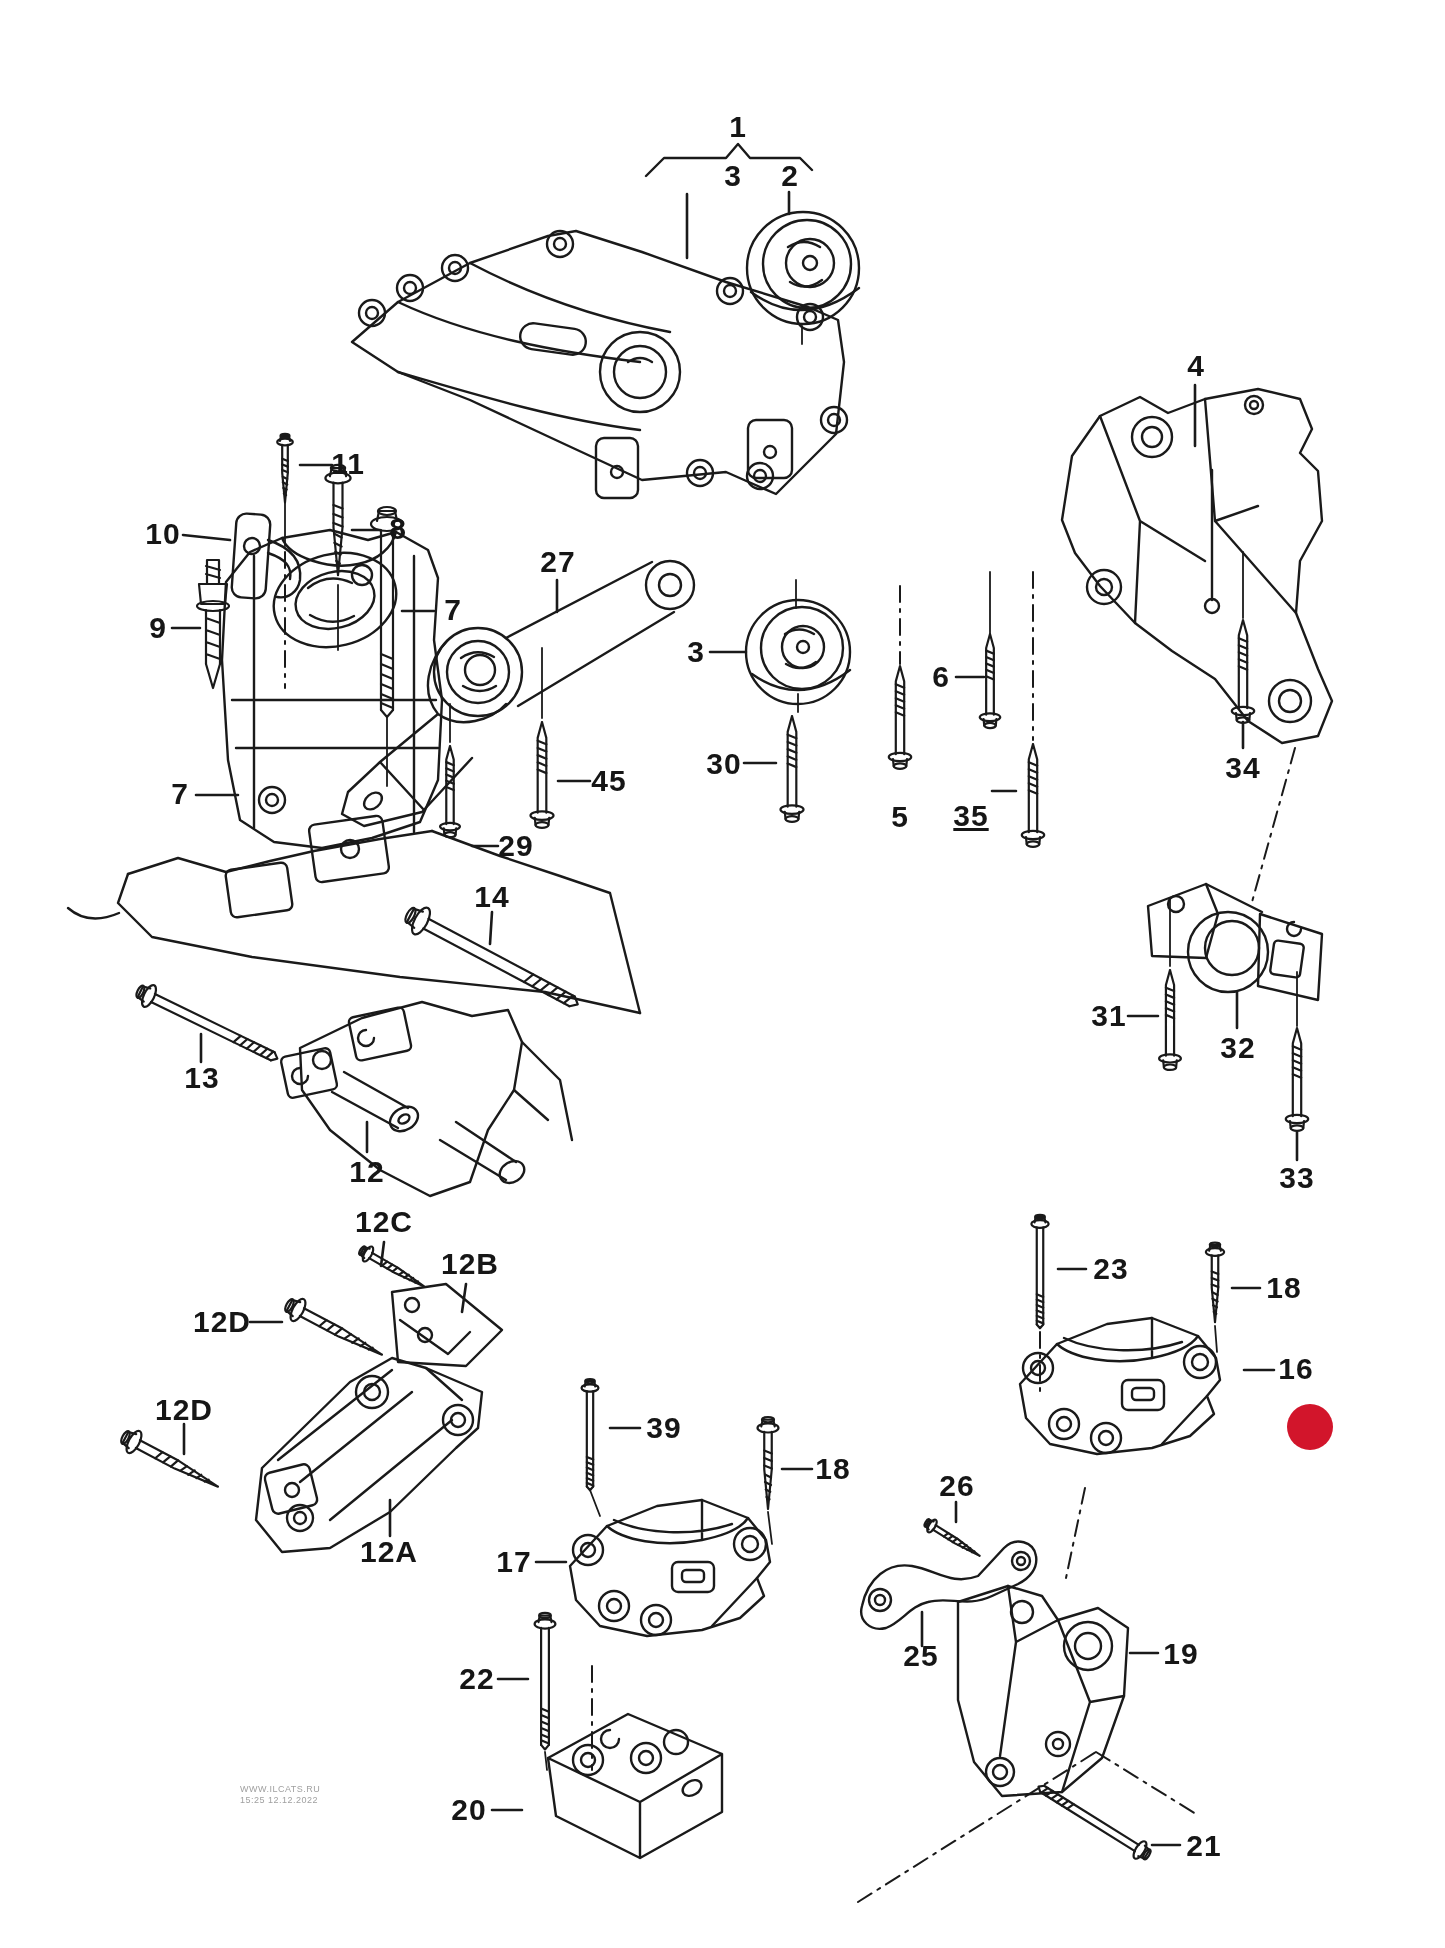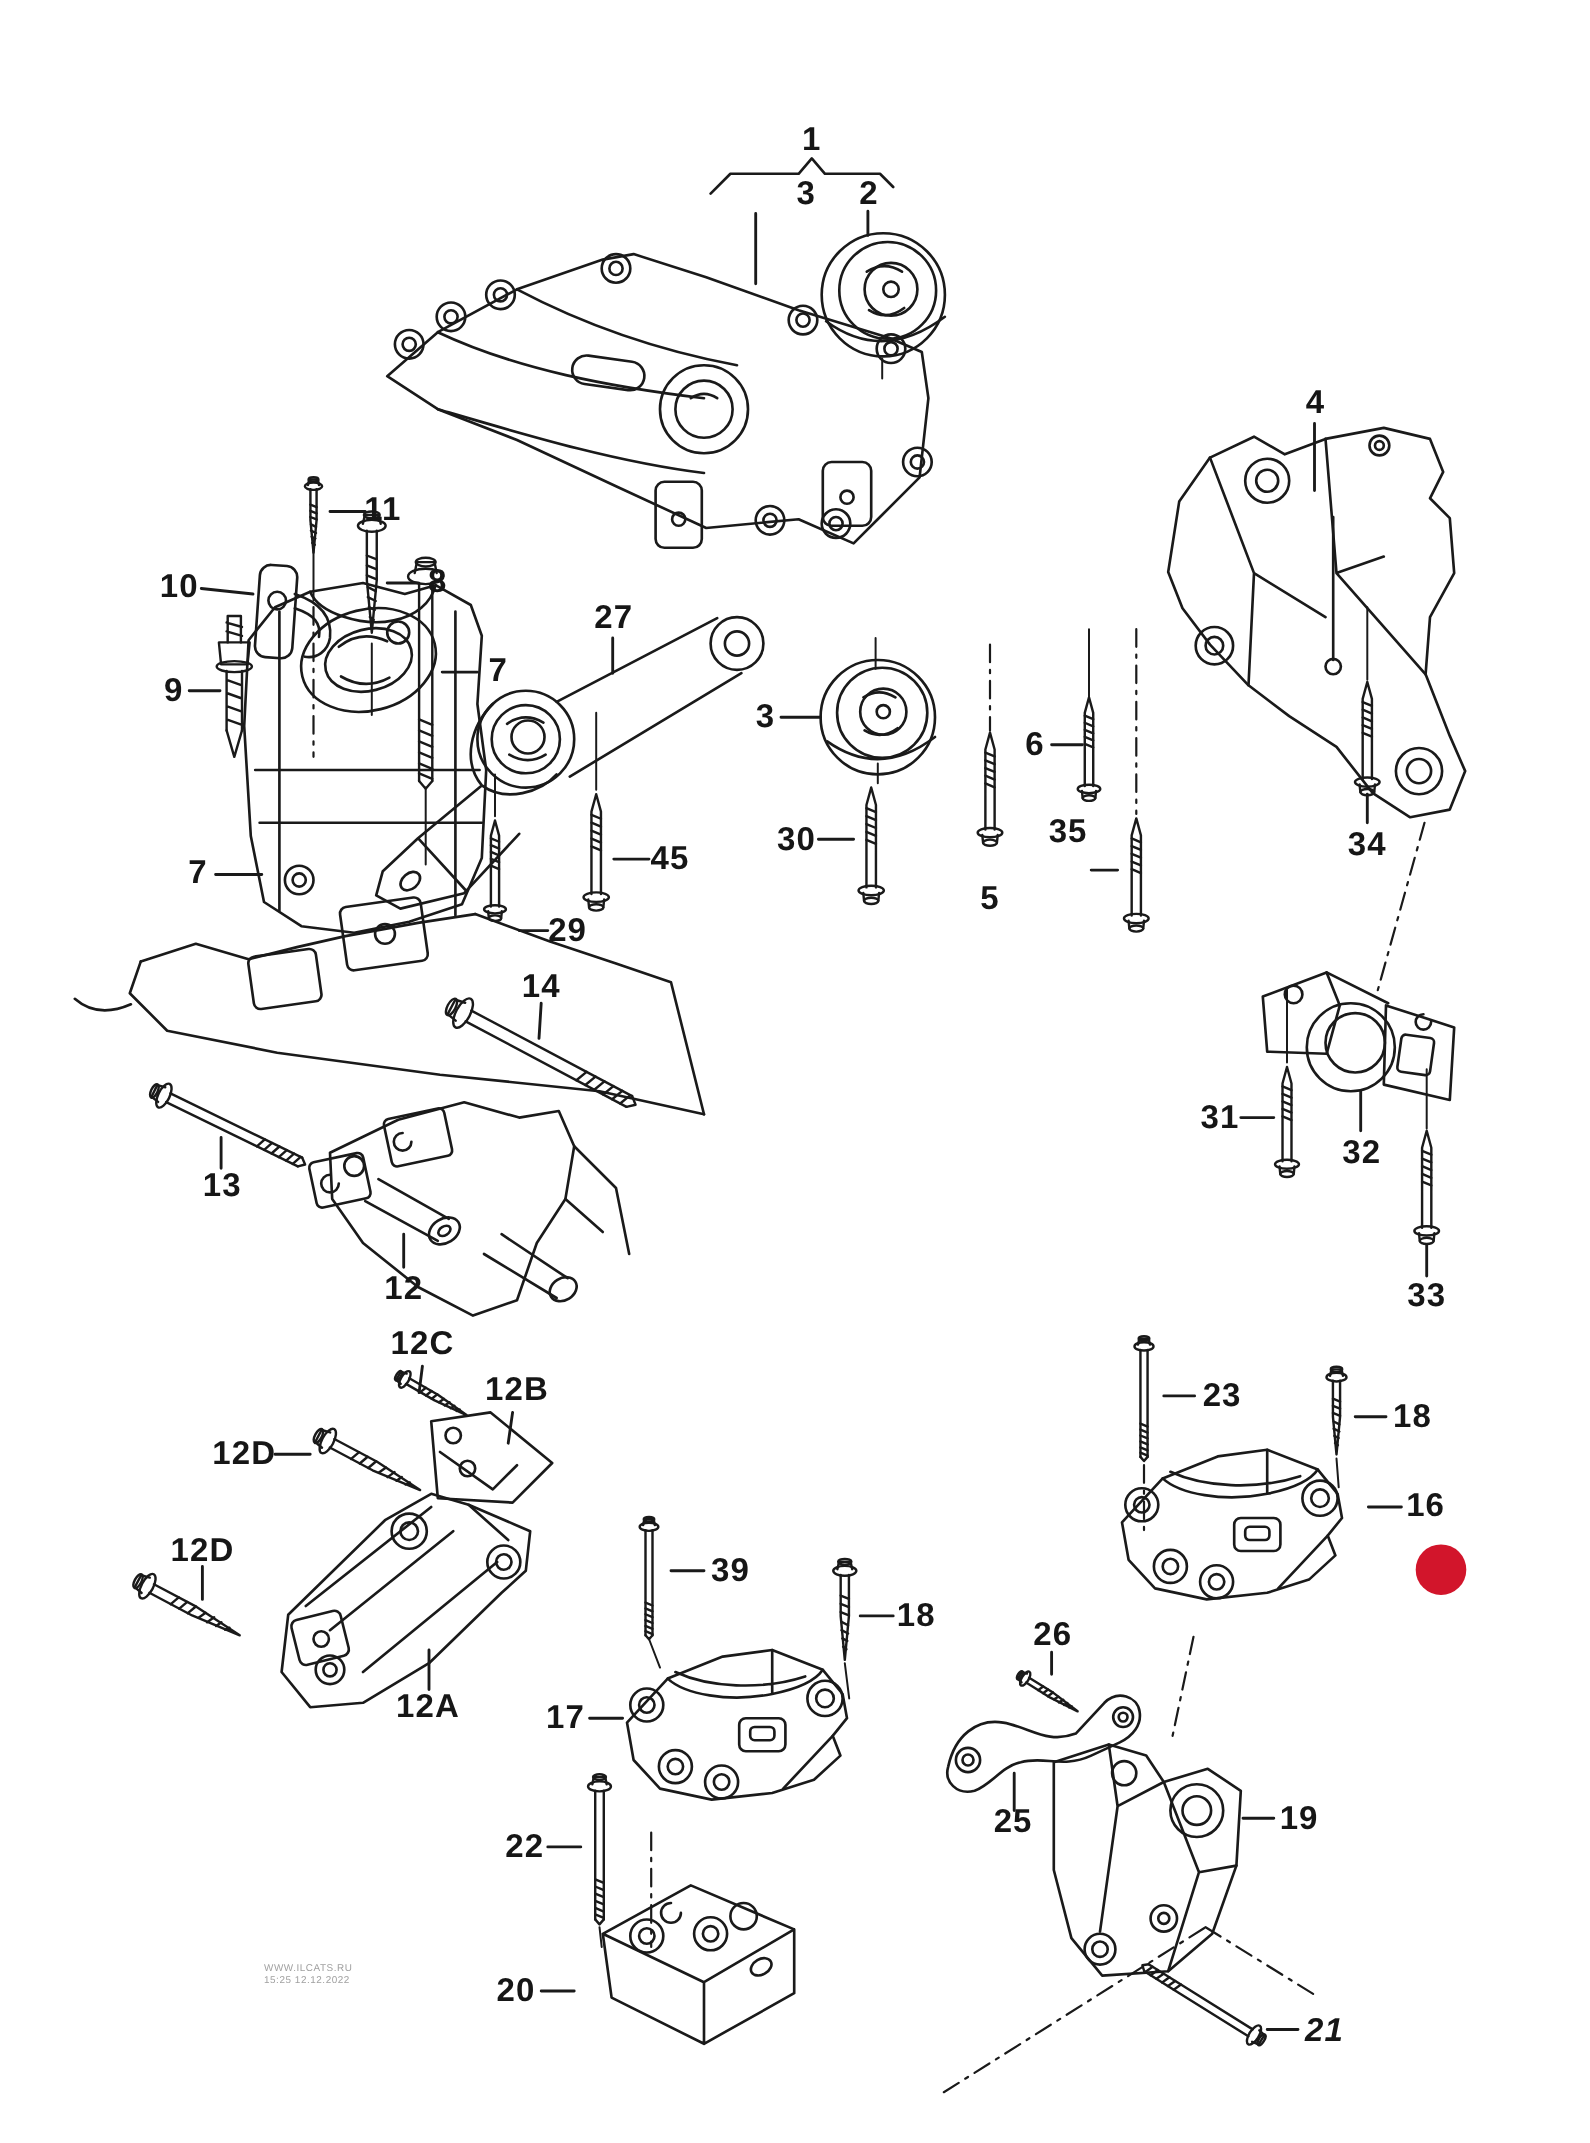--- a/index.html
+++ b/index.html
@@ -318,21 +318,21 @@
       <div class="callout" style="left: 158px; top: 628px;">9</div>
       <div class="callout" style="left: 453px; top: 610px;">7</div>
       <div class="callout" style="left: 558px; top: 562px;">27</div>
       <div class="callout" style="left: 180px; top: 794px;">7</div>
       <div class="callout" style="left: 696px; top: 652px;">3</div>
       <div class="callout" style="left: 609px; top: 781px;">45</div>
       <div class="callout" style="left: 516px; top: 846px;">29</div>
       <div class="callout" style="left: 724px; top: 764px;">30</div>
       <div class="callout" style="left: 941px; top: 677px;">6</div>
       <div class="callout" style="left: 900px; top: 817px;">5</div>
-      <div class="callout" style="left: 971px; top: 756px;">35</div>
+      <div class="callout" style="left: 971px; top: 816px; text-decoration: underline;">35</div>
       <div class="callout" style="left: 1243px; top: 768px;">34</div>
       <div class="callout" style="left: 492px; top: 897px;">14</div>
       <div class="callout" style="left: 1109px; top: 1016px;">31</div>
       <div class="callout" style="left: 1238px; top: 1048px;">32</div>
       <div class="callout" style="left: 1297px; top: 1178px;">33</div>
       <div class="callout" style="left: 202px; top: 1078px;">13</div>
       <div class="callout" style="left: 367px; top: 1172px;">12</div>
       <div class="callout" style="left: 384px; top: 1222px;">12C</div>
       <div class="callout" style="left: 470px; top: 1264px;">12B</div>
       <div class="callout" style="left: 222px; top: 1322px;">12D</div>
@@ -342,21 +342,21 @@
       <div class="callout" style="left: 1284px; top: 1288px;">18</div>
       <div class="callout" style="left: 1296px; top: 1369px;">16</div>
       <div class="callout" style="left: 664px; top: 1428px;">39</div>
       <div class="callout" style="left: 833px; top: 1469px;">18</div>
       <div class="callout" style="left: 514px; top: 1562px;">17</div>
       <div class="callout" style="left: 957px; top: 1486px;">26</div>
       <div class="callout" style="left: 921px; top: 1656px;">25</div>
       <div class="callout" style="left: 1181px; top: 1654px;">19</div>
       <div class="callout" style="left: 477px; top: 1679px;">22</div>
       <div class="callout" style="left: 469px; top: 1810px;">20</div>
-      <div class="callout" style="left: 1204px; top: 1846px; font-style: italic;">21</div>
+      <div class="callout" style="left: 1204px; top: 1846px;">21</div>
     </div>
 
 <div class="marker" id="marker" style="left: 1310px; top: 1427px; width: 46px; height: 46px; background: rgb(210, 21, 43);"></div>
 
 <div class="watermark" style="color: rgb(160, 160, 160);">
   <span>WWW.ILCATS.RU</span><br>
   <span>15:25 12.12.2022</span>
 </div>
 
 </div>

